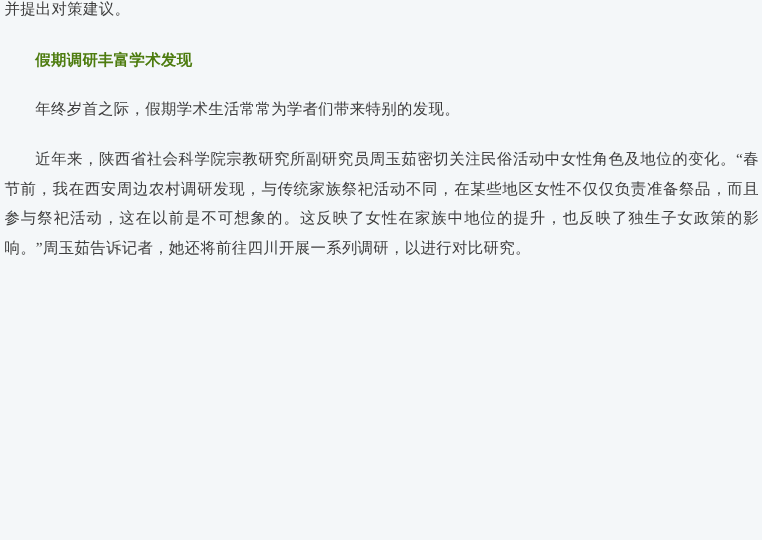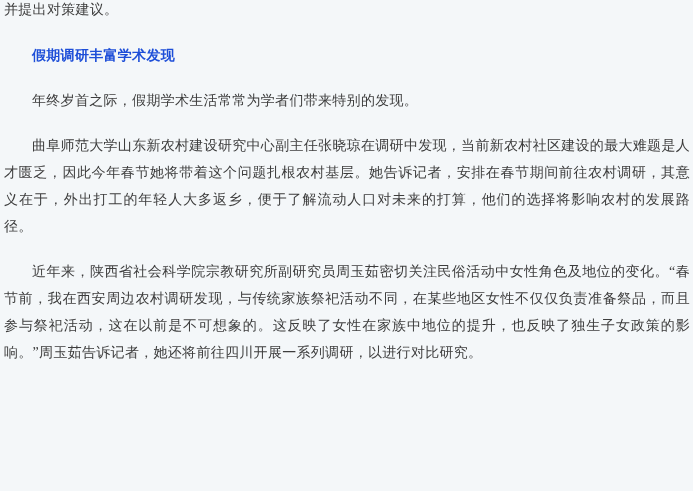--- a/index.html
+++ b/index.html
@@ -25,36 +25,35 @@
   .para-continuation {
     margin: -4px 0 0 0;
     text-indent: 0;
   }
   .section-heading {
     margin: 19px 0 0 0;
     font-size: 14px;
     font-weight: bold;
     line-height: 27px;
     text-indent: 2em;
-    color: #1d4ed8;
+    color: #4d7c0f;
   }
   .body-para {
     margin: 18px 0 0 0;
     text-indent: 2em;
     text-align: justify;
     text-justify: inter-ideograph;
   }
 </style>
 </head>
 <body>
 
 <main class="article-body">
   <p class="para-continuation">并提出对策建议。</p>
 
   <h2 class="section-heading">假期调研丰富学术发现</h2>
 
   <p class="body-para">年终岁首之际，假期学术生活常常为学者们带来特别的发现。</p>
 
 
-  <p class="body-para">曲阜师范大学山东新农村建设研究中心副主任张晓琼在调研中发现，当前新农村社区建设的最大难题是人才匮乏，因此今年春节她将带着这个问题扎根农村基层。她告诉记者，安排在春节期间前往农村调研，其意义在于，外出打工的年轻人大多返乡，便于了解流动人口对未来的打算，他们的选择将影响农村的发展路径。</p>
 
   <p class="body-para">近年来，陕西省社会科学院宗教研究所副研究员周玉茹密切关注民俗活动中女性角色及地位的变化。“春节前，我在西安周边农村调研发现，与传统家族祭祀活动不同，在某些地区女性不仅仅负责准备祭品，而且参与祭祀活动，这在以前是不可想象的。这反映了女性在家族中地位的提升，也反映了独生子女政策的影响。”周玉茹告诉记者，她还将前往四川开展一系列调研，以进行对比研究。</p>
 </main>
 
 </body></html>

